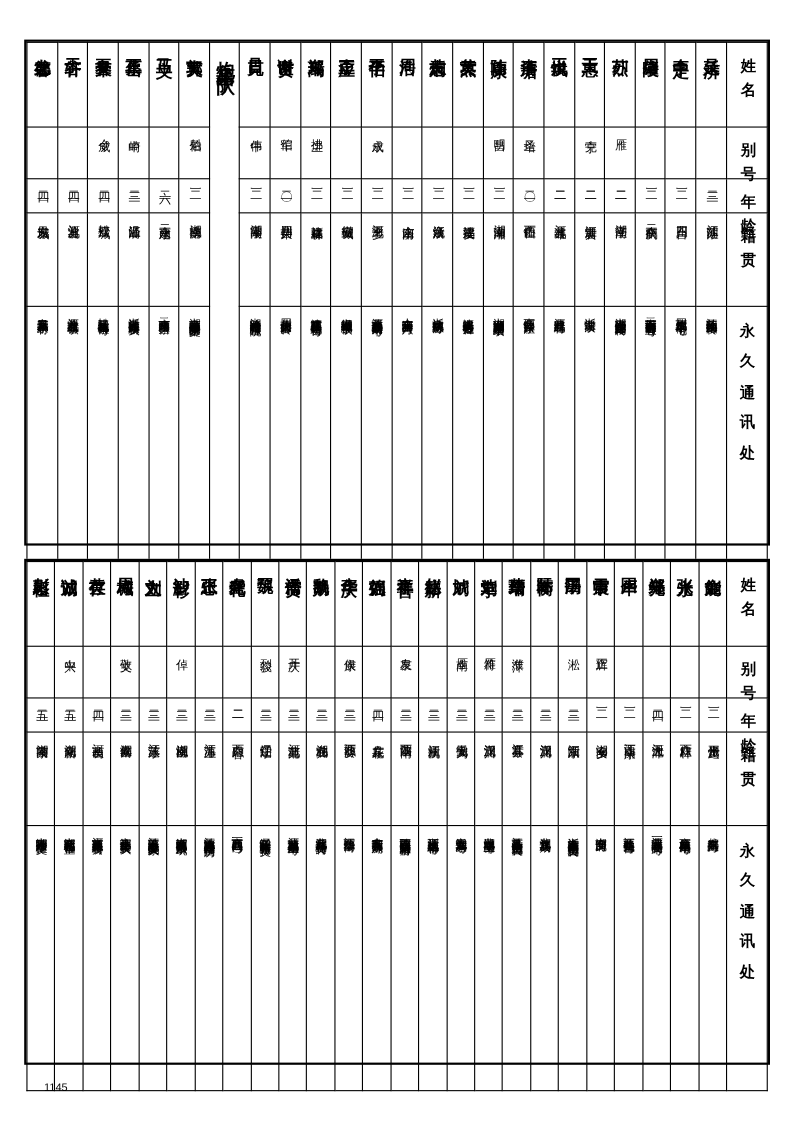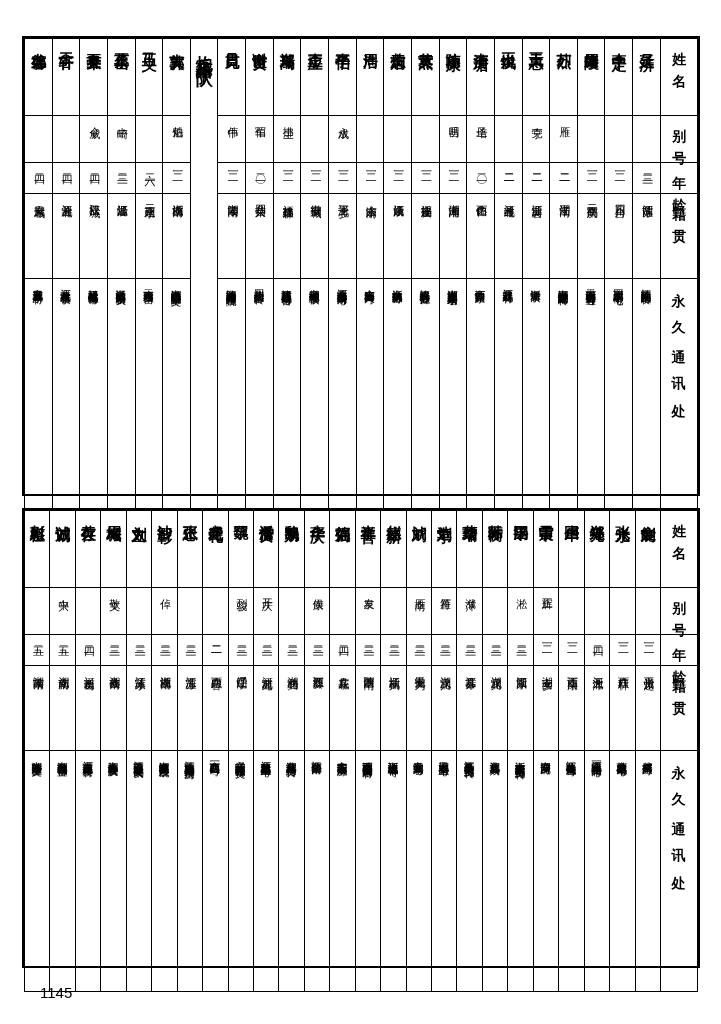--- a/index.html
+++ b/index.html
@@ -77,21 +77,21 @@
   td.unit .v {
     font-size: 17px;
     font-weight: bold;
     letter-spacing: 3px;
   }
 
   .pagenum {
     position: absolute;
     left: 40px;
     top: 984px;
-    font-size: 15px;
+    font-size: 10px;
     font-family: "Liberation Sans", sans-serif;
   }
   .cellinner {
     height: 100%;
     display: flex;
     justify-content: center;
     align-items: flex-start;
   }
   tr.r-name .cellinner, tr.r-alias .cellinner, tr.r-age .cellinner { align-items: flex-start; }
 </style>

